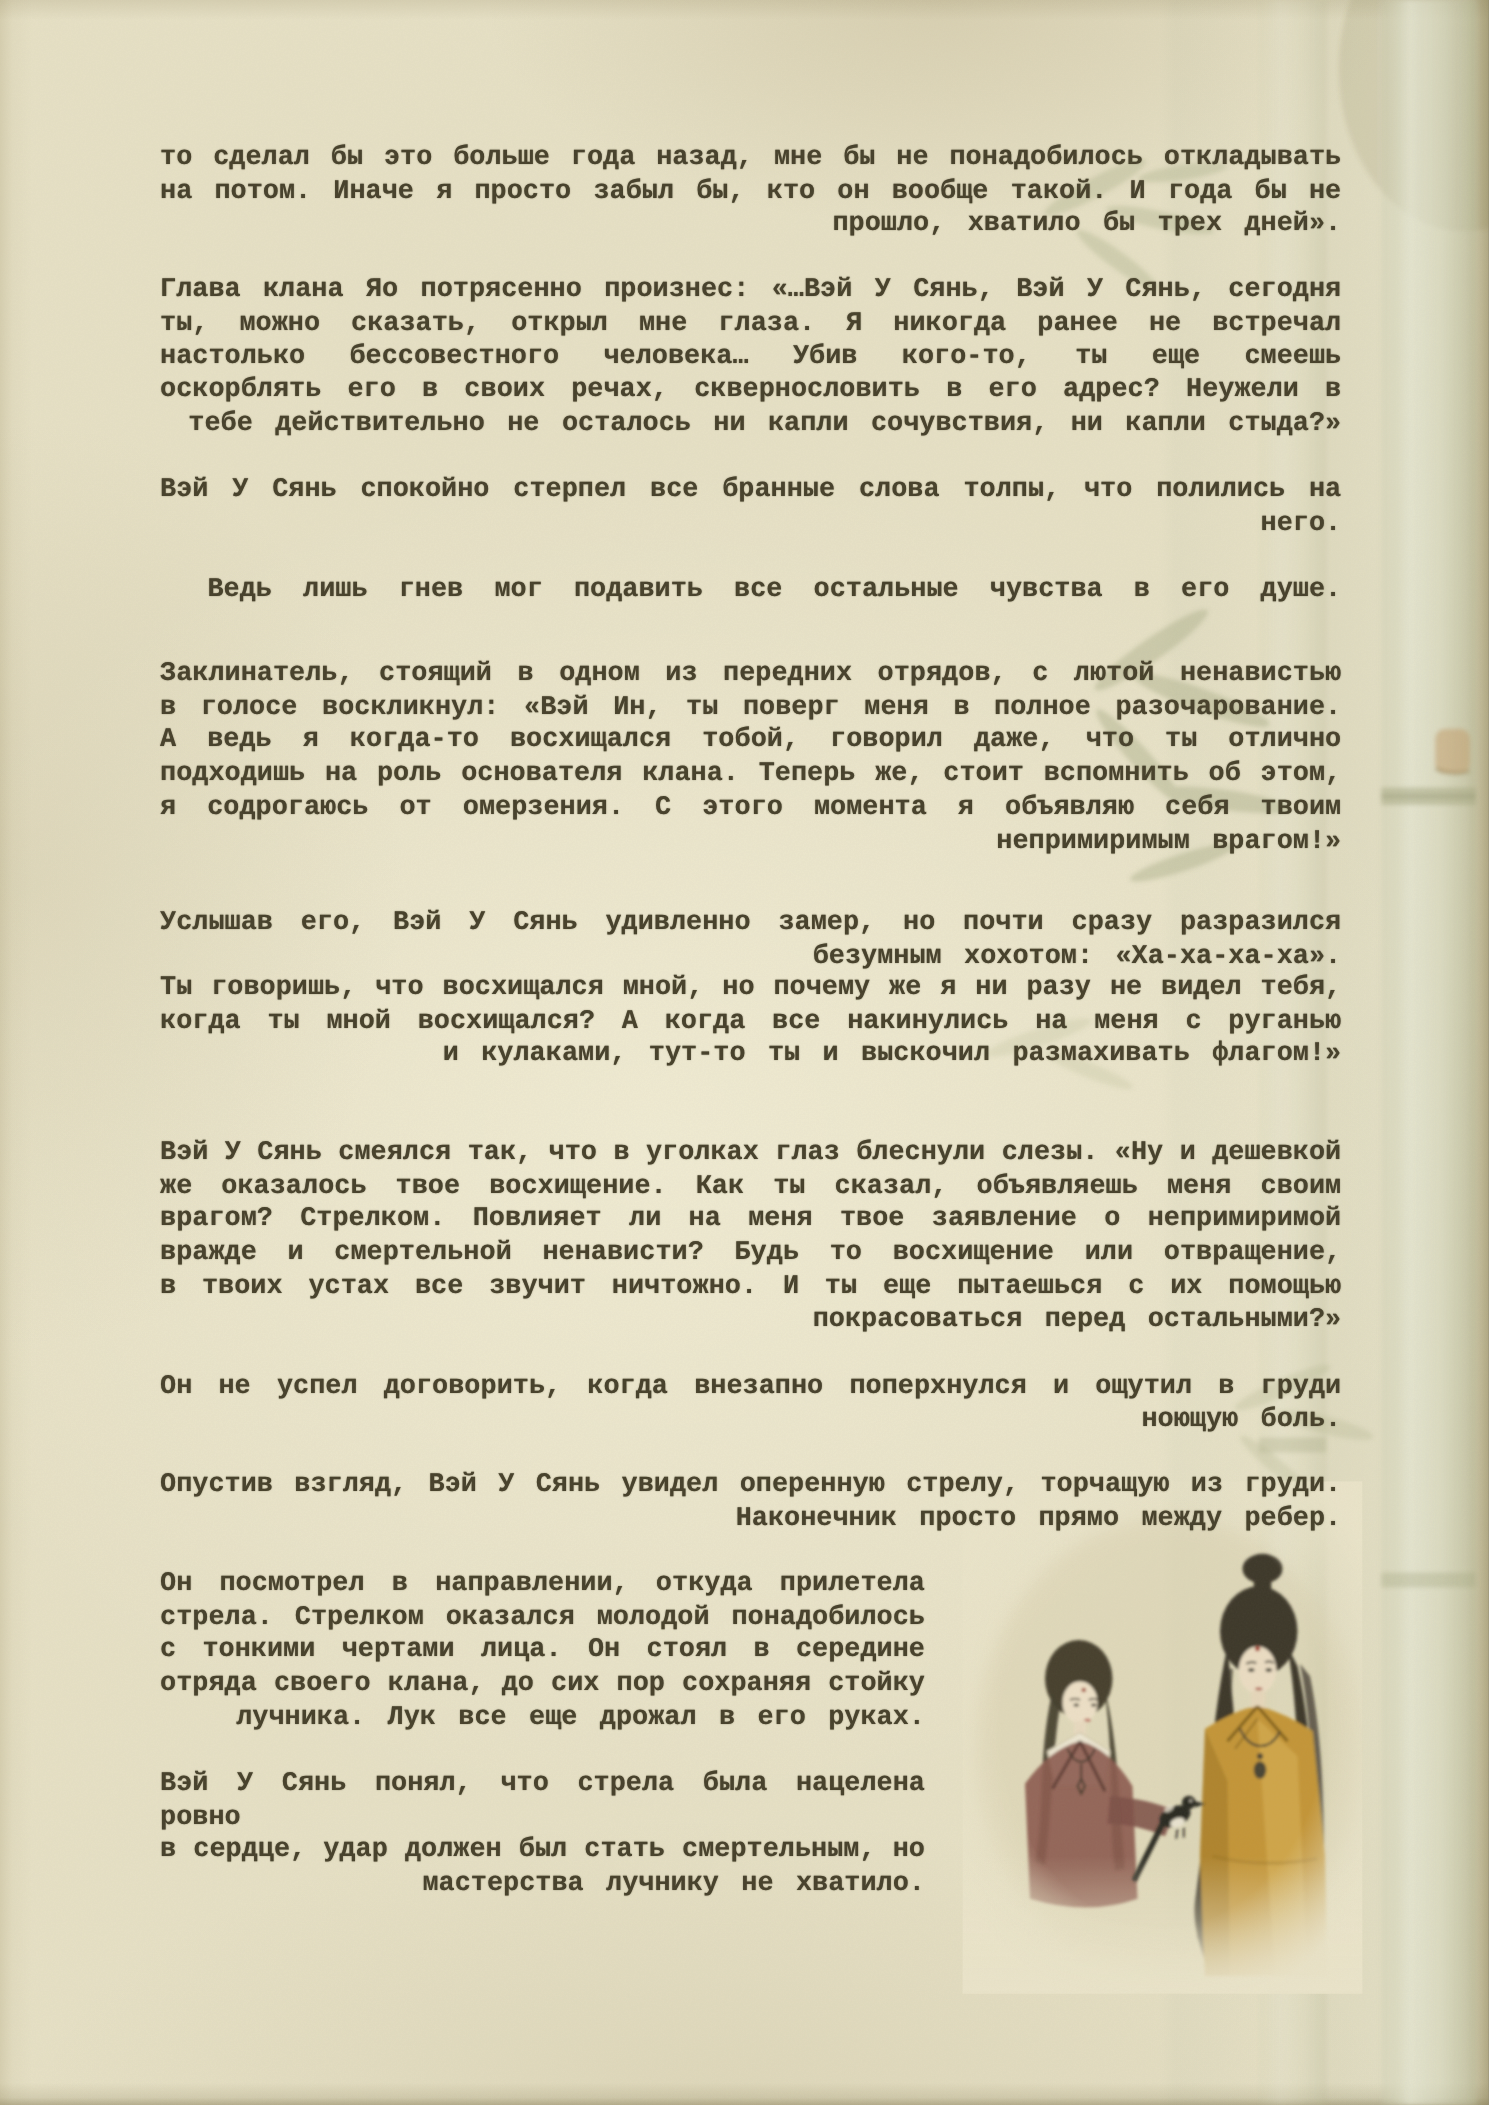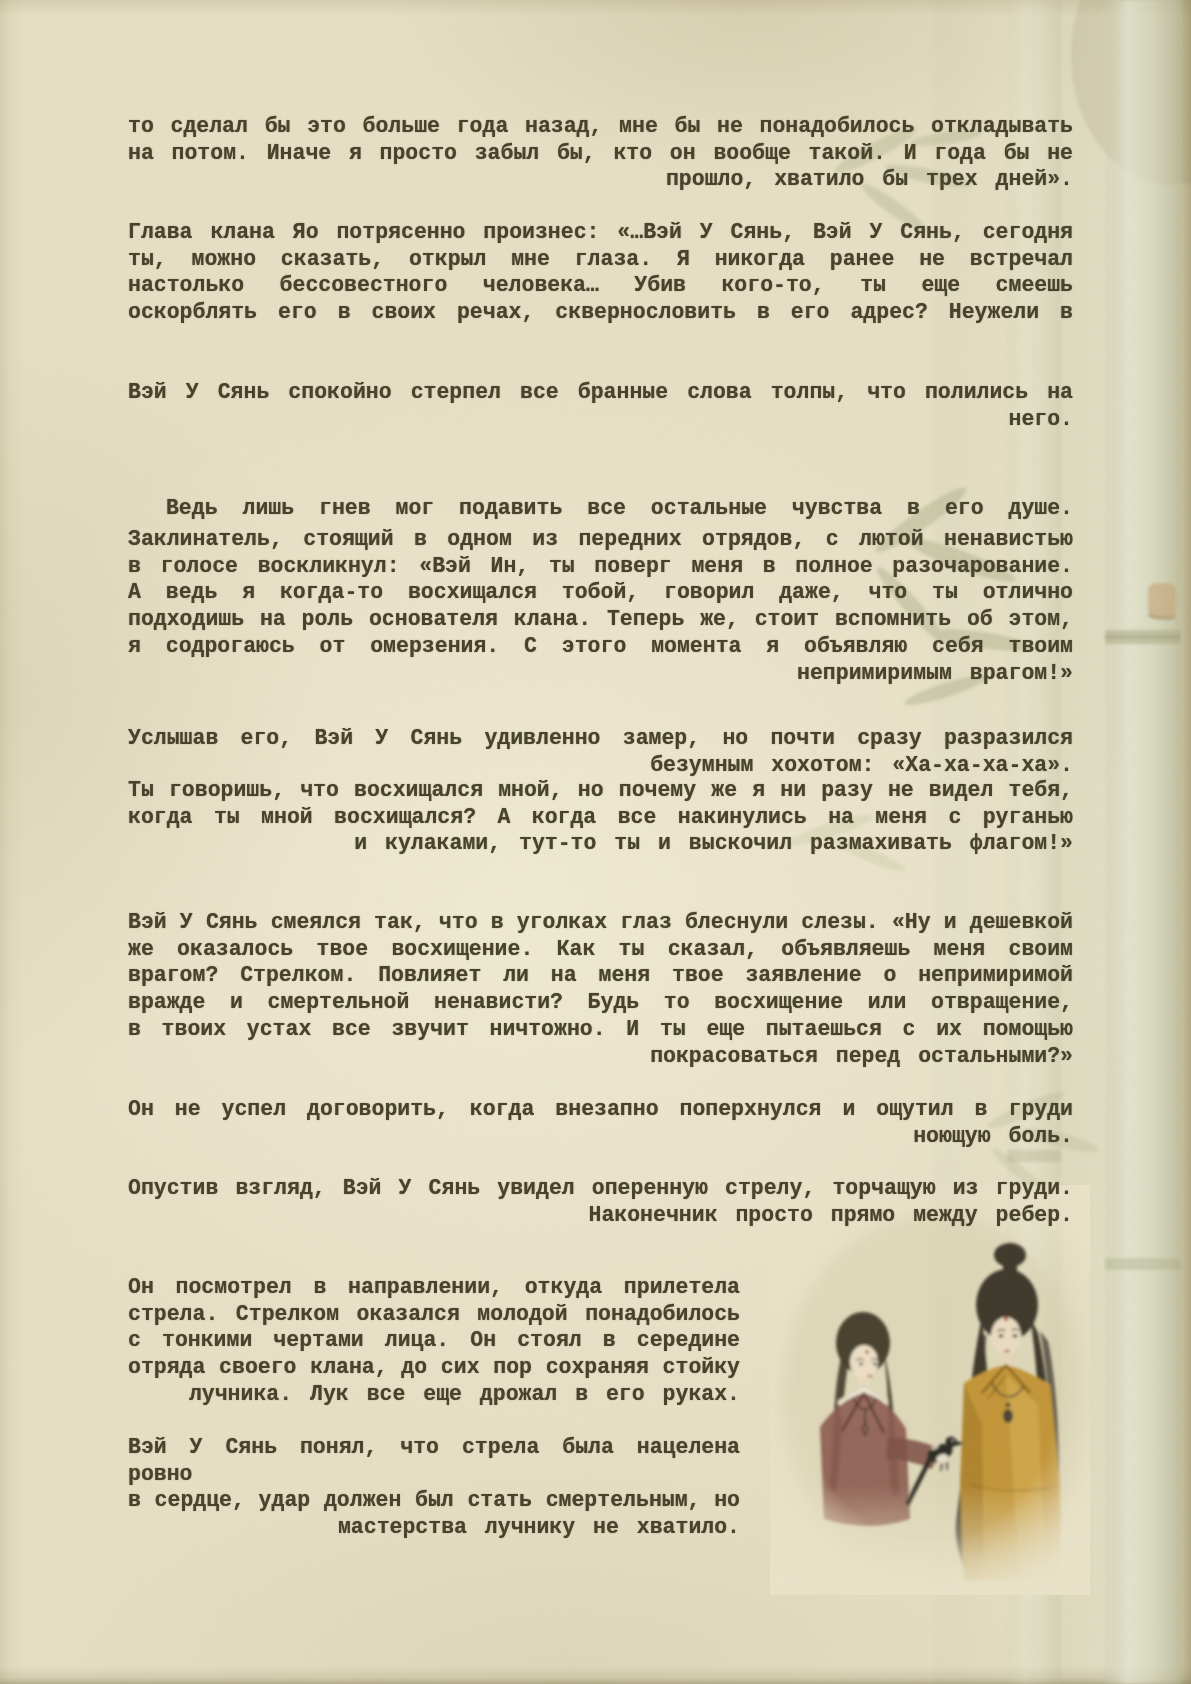--- a/index.html
+++ b/index.html
@@ -14,33 +14,33 @@
       radial-gradient(ellipse 900px 760px at 44% 54%, rgba(255,252,232,.38), transparent 72%),
       linear-gradient(90deg, rgba(148,136,90,.20) 0px, rgba(148,136,90,.06) 10px, transparent 26px),
       linear-gradient(270deg, rgba(124,114,70,.30) 0px, rgba(124,114,70,.12) 12px, transparent 46px),
       linear-gradient(0deg, rgba(104,95,56,.38) 0px, rgba(104,95,56,.14) 6px, transparent 18px),
       linear-gradient(180deg, rgba(122,110,68,.15) 0px, transparent 16px),
       linear-gradient(90deg, transparent 0px, transparent 928px, rgba(208,208,182,.22) 940px, rgba(208,208,182,.05) 1000px, transparent 1030px, rgba(200,200,172,.25) 1060px, rgba(216,216,192,.30) 1110px, rgba(216,216,192,.28) 1172px, rgba(152,144,98,.30) 1186px, rgba(140,132,88,.34) 1191px),
       #e6e0c5;
   }
   .text-col{position:absolute;top:0;left:0;width:100%;height:100%;z-index:3;}
   .para{position:absolute;left:128px;width:945px;}
-  .para.narrow{width:612px;margin-top:20px;}
+  .para.narrow{width:612px;}
   .ln{
     font-family:Liberation Mono, monospace;
     font-weight:bold;
     font-size:21.5px;
     line-height:26.7px;
     color:#46402b;
     text-shadow:0 0 1px rgba(70,64,43,.55), 0 0 2px rgba(70,64,43,.12);
     white-space:normal;
   }
   .ln.j{text-align:justify;text-align-last:justify;}
   .ln.last{text-align:right;word-spacing:5px;}
-  .ln.last.wide{word-spacing:12px;margin-top:36px;}
+  .ln.last.wide{word-spacing:12px;}
   .bamboo{position:absolute;top:0;right:0;z-index:1;}
   .illus{position:absolute;left:770px;top:1185px;z-index:2;}
   .grain{position:absolute;top:0;left:0;z-index:6;pointer-events:none;opacity:.8;}
 </style>
 </head>
 <body>
 
 <div class="page">
 
   <svg class="bamboo" width="420" height="1684" viewBox="0 0 420 1684">
@@ -96,20 +96,21 @@
       <div class="ln j">то сделал бы это больше года назад, мне бы не понадобилось откладывать</div>
       <div class="ln j">на потом. Иначе я просто забыл бы, кто он вообще такой. И года бы не</div>
       <div class="ln last">прошло, хватило бы трех дней».</div>
     </div>
 
     <div class="para" style="top:219px">
       <div class="ln j">Глава клана Яо потрясенно произнес: «…Вэй У Сянь, Вэй У Сянь, сегодня</div>
       <div class="ln j">ты, можно сказать, открыл мне глаза. Я никогда ранее не встречал</div>
       <div class="ln j">настолько бессовестного человека… Убив кого-то, ты еще смеешь</div>
       <div class="ln j">оскорблять его в своих речах, сквернословить в его адрес? Неужели в</div>
+      <div class="ln last">тебе действительно не осталось ни капли сочувствия, ни капли стыда?»</div>
     </div>
 
     <div class="para" style="top:379px">
       <div class="ln j">Вэй У Сянь спокойно стерпел все бранные слова толпы, что полились на</div>
       <div class="ln last">него.</div>
     </div>
 
     <div class="para" style="top:459px">
       <div class="ln last wide">Ведь лишь гнев мог подавить все остальные чувства в его душе.</div>
     </div>

